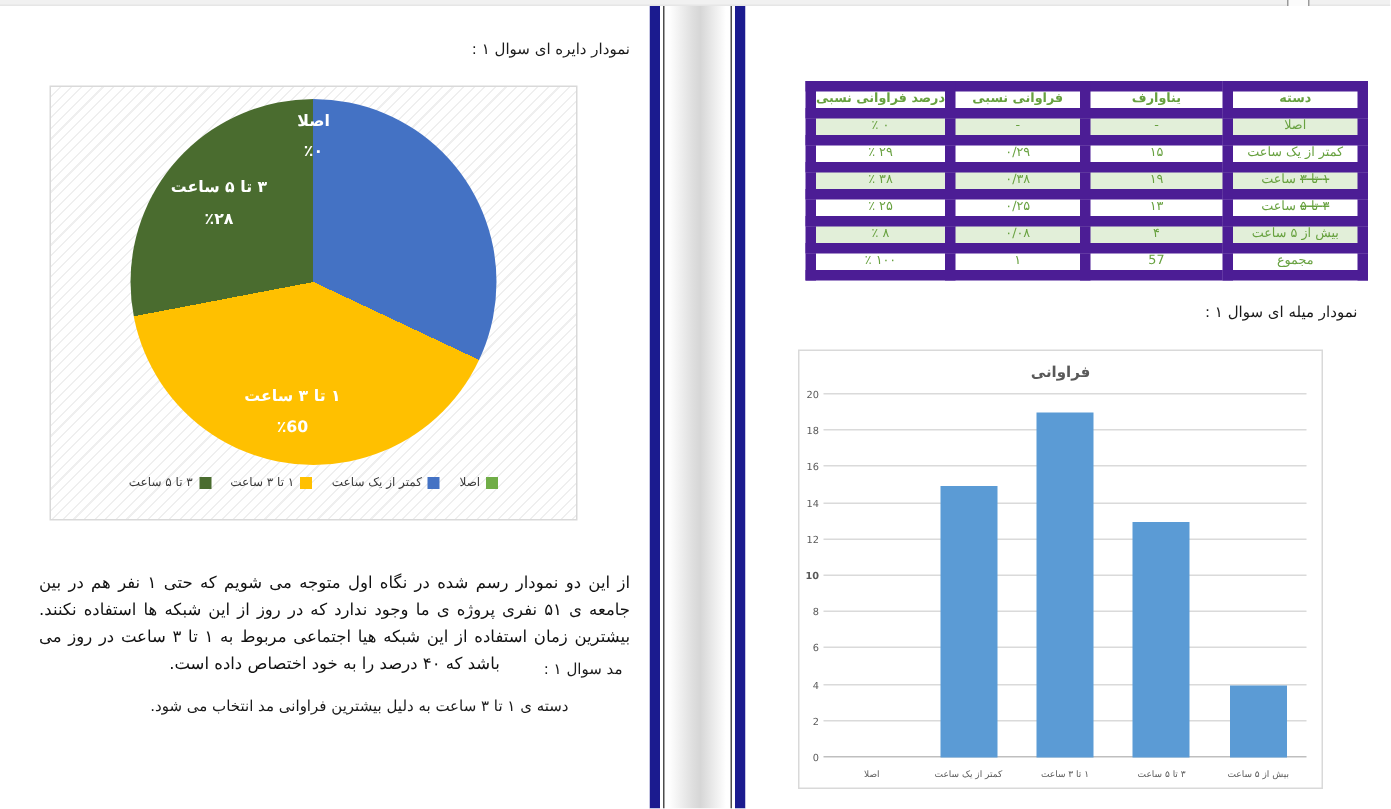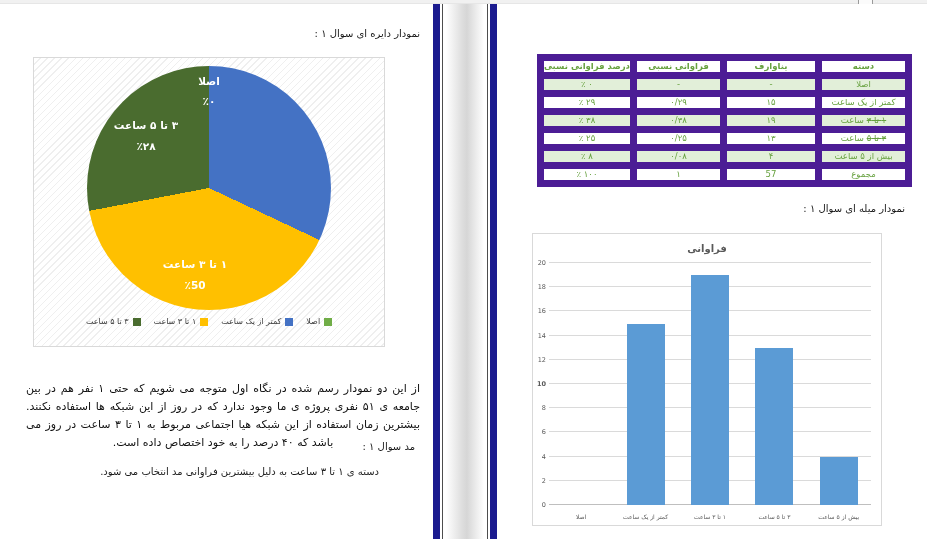--- a/index.html
+++ b/index.html
@@ -96,21 +96,21 @@
     <div class="pie-label pl-never">
       <div>اصلا</div>
       <div class="ltrnum">٪۰</div>
     </div>
     <div class="pie-label pl-three-five">
       <div>۳ تا ۵ ساعت</div>
       <div class="ltrnum">٪۲۸</div>
     </div>
     <div class="pie-label pl-one-three">
       <div>۱ تا ۳ ساعت</div>
-      <div class="ltrnum">٪50</div>
+      <div class="ltrnum">٪60</div>
     </div>
 
     <div class="pie-legend" id="pie-legend">
         <span class="leg-entry">
           <span class="swatch" style="background: rgb(112, 173, 71);"></span>
           <span>اصلا</span>
         </span>
         <span class="leg-entry">
           <span class="swatch" style="background: rgb(68, 114, 196);"></span>
           <span>کمتر از یک ساعت</span>

